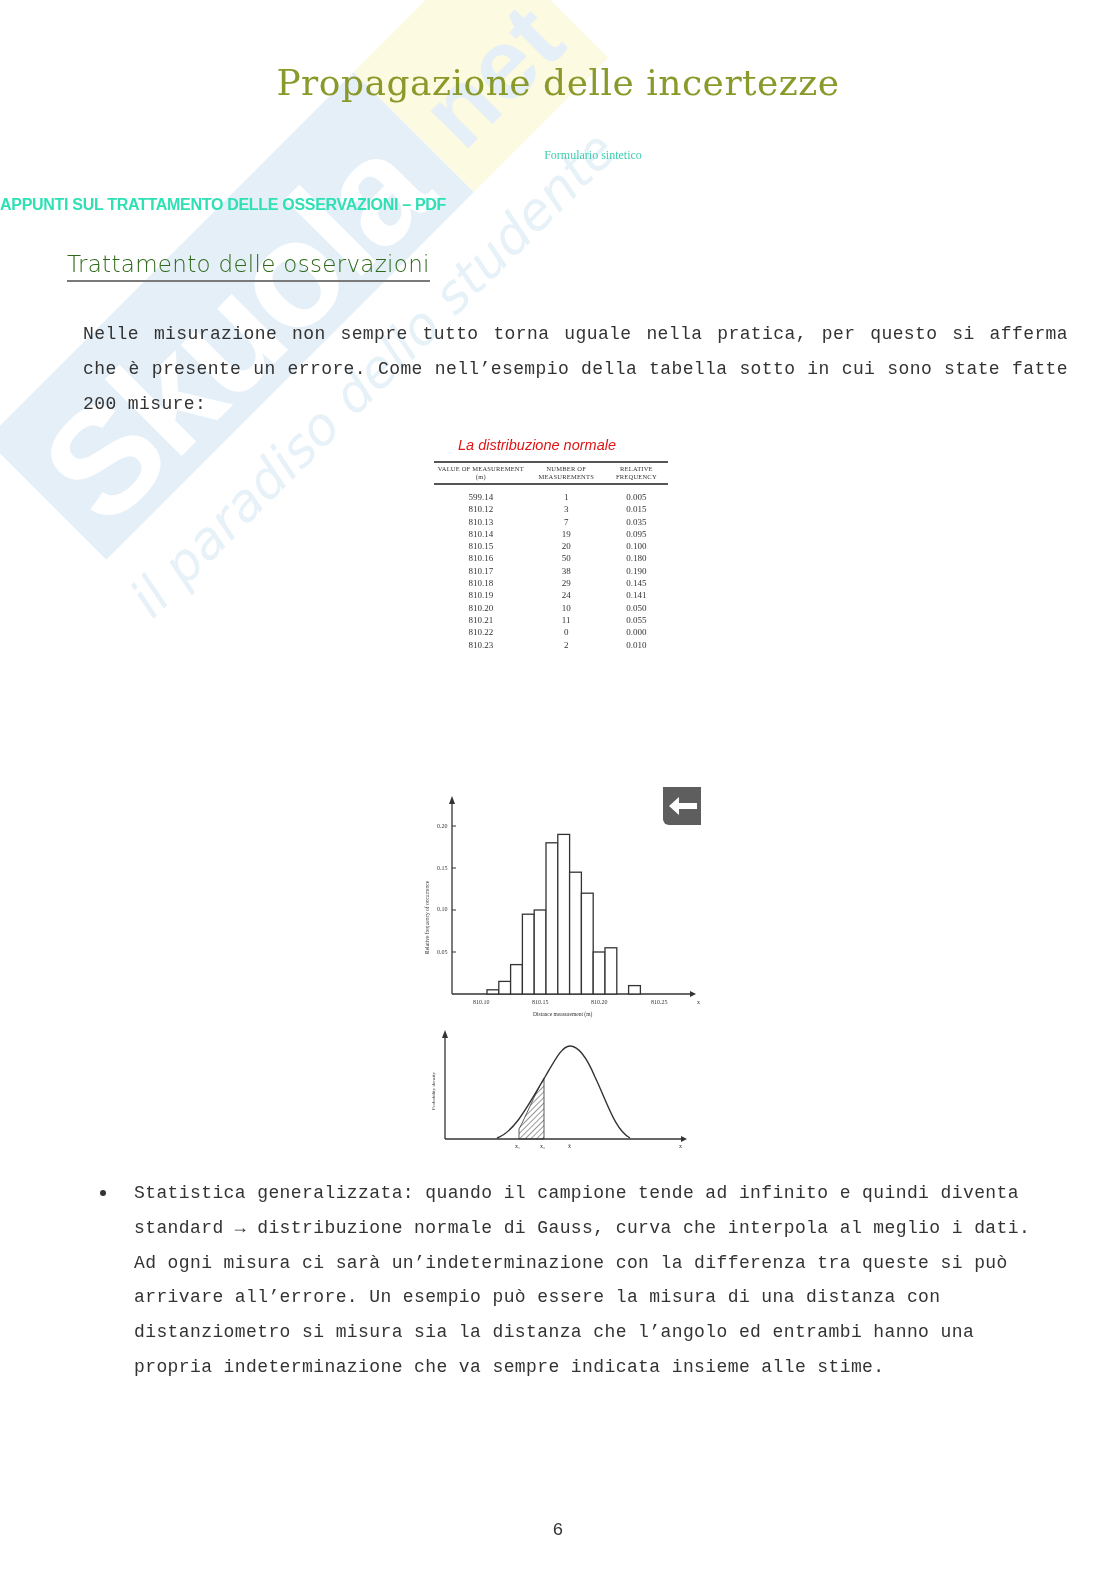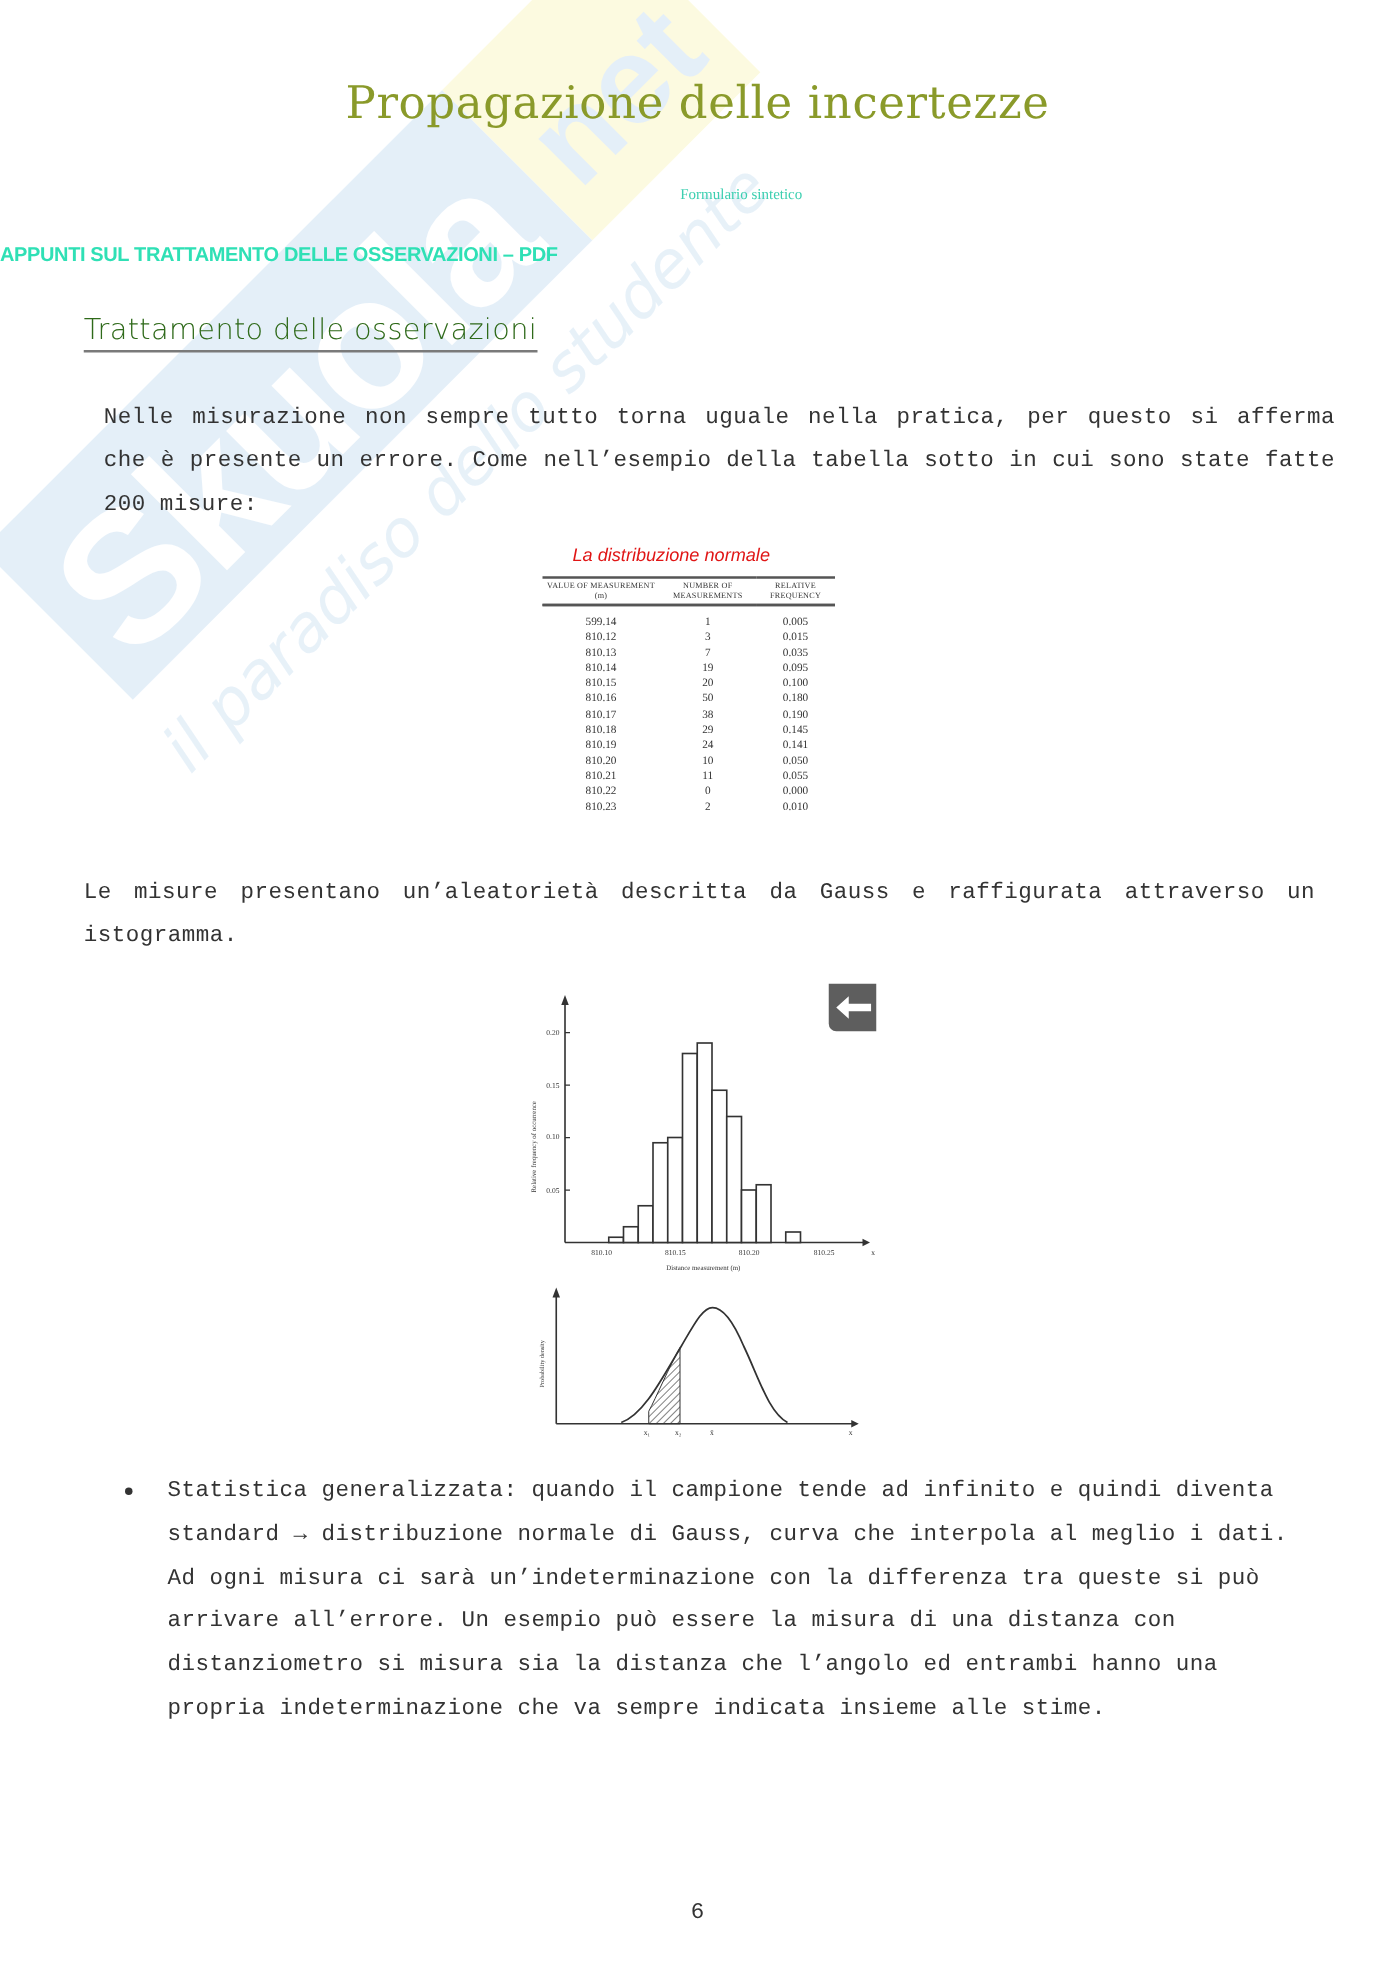--- a/index.html
+++ b/index.html
@@ -120,21 +120,20 @@
           </tr>
           <tr>
             <td>810.23</td>
             <td>2</td>
             <td>0.010</td>
           </tr>
         </tbody>
     </table>
   </div>
 
-  <p class="para" style="top:697px;margin:0;">Le misure presentano un’aleatorietà descritta da Gauss e raffigurata attraverso un istogramma.</p>
 
   <svg class="hist" viewBox="0 0 300 240" id="histSvg">
     <g stroke="#333" fill="none" stroke-width="1.3">
       <line x1="37" y1="212" x2="37" y2="20"></line>
       <line x1="37" y1="212" x2="277" y2="212"></line>
       <polygon points="275,209 281,212 275,215" fill="#333" stroke="none"></polygon>
       <polygon points="34,22 37,14 40,22" fill="#333" stroke="none"></polygon>
     </g>
     <g id="histBars" stroke="#333" fill="#fff" stroke-width="1.3">
         <rect x="72.0" y="207.8" width="11.8" height="4.2"></rect>

